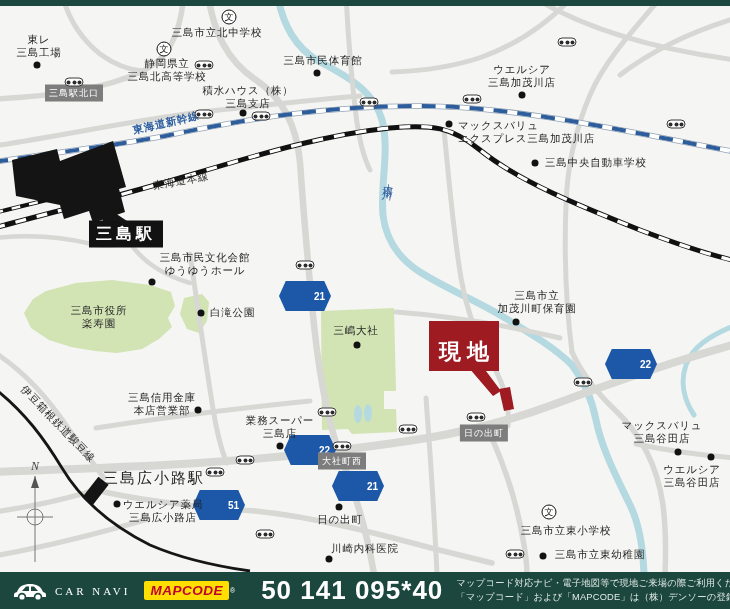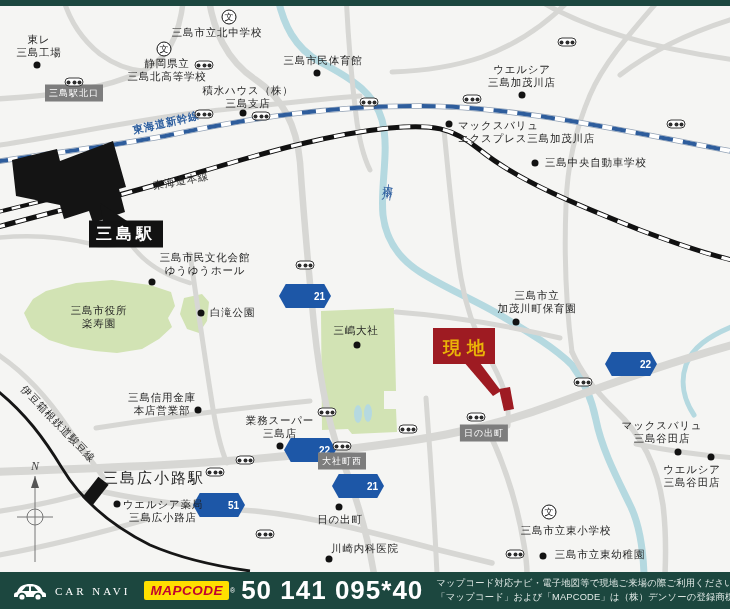--- a/index.html
+++ b/index.html
@@ -26,41 +26,41 @@
   .lbl.leftal{text-align:left;}
   .lbl.water{color:var(--watertext);}
   .lbl.bold{font-weight:bold;}
   .lbl.vert{writing-mode:vertical-rl;letter-spacing:3px;}
   .lbl.big{font-size:15px;font-weight:normal;letter-spacing:2px;}
   .lbl.compass{font-style:italic;font-size:12px;color:#444;letter-spacing:0;}
   .ibadge{background:var(--badge);color:#fff;font-size:9px;letter-spacing:1px;
        padding:2px 4px;white-space:nowrap;}
   .stationbox{background:#121212;color:#fff;font-size:16px;font-weight:bold;
        letter-spacing:4px;padding:3px 7px;white-space:nowrap;}
-  .genchi{background:var(--red);color:#eab308;font-size:18px;font-weight:bold;
-       letter-spacing:6px;padding:8px 4px 4px 10px;white-space:nowrap;}
+  .genchi{background:var(--red);color:#ffffff;font-size:22px;font-weight:bold;
+       letter-spacing:6px;padding:16px 4px 4px 10px;white-space:nowrap;}
   .shield{background:var(--shield);color:#fff;font-size:10px;font-weight:bold;
-       width:23px;height:24px;display:flex;align-items:center;justify-content:center;
+       width:23px;height:30px;display:flex;align-items:center;justify-content:center;
        font-family:"Liberation Sans",sans-serif;
        clip-path:polygon(13% 0,87% 0,100% 50%,87% 100%,13% 100%,0 50%);padding-left:29px;}
   .dot{width:7px;height:7px;background:#121212;border-radius:50%;}
   .signal{width:19px;height:9px;background:#fff;border:1.2px solid #3a3a3a;border-radius:5px;
        display:flex;align-items:center;justify-content:center;gap:1.5px;box-sizing:border-box;}
   .signal i{width:4px;height:4px;background:#2c2c2c;border-radius:50%;display:block;}
   .school{width:15px;height:15px;border:1.4px solid #111;border-radius:50%;background:#fff;
        color:#111;font-size:9px;display:flex;align-items:center;justify-content:center;box-sizing:border-box;}
   
   .footer{position:absolute;left:0;top:572px;width:730px;height:37px;background:var(--green);
        display:flex;align-items:center;z-index:40;font-family:"Liberation Sans",sans-serif;}
   .car{margin-left:13px;flex:none;}
   .carnavi{color:#fff;font-family:"Liberation Serif",serif;font-size:11px;letter-spacing:3px;margin-left:8px;white-space:nowrap;}
   .mapcode-logo{background:var(--yellow);color:var(--mapcodered);font-weight:bold;font-style:italic;
        font-size:13.5px;letter-spacing:0.5px;padding:2px 6px;margin-left:14px;border-radius:2px;white-space:nowrap;}
   .reg{color:#fff;font-size:7px;vertical-align:top;margin-left:1px;}
-  .code{color:#fff;font-size:26px;font-weight:bold;margin-left:6px;letter-spacing:1px;white-space:nowrap;
+  .code{color:#fff;font-size:26px;font-weight:bold;margin-left:26px;letter-spacing:1px;white-space:nowrap;
        font-family:"Liberation Sans",sans-serif;}
   .notes{margin-left:13px;line-height:1.5;}
   .notes span{display:block;color:#e3ebe8;font-size:9.3px;letter-spacing:0.2px;white-space:nowrap;}
 </style>
 </head>
 <body>
 
 <div class="frame" style="--green: #1c473f; --red: #9e1b22; --mapbg: #f5f5f3; --road: #d7d7d4; --park: #d2e3b4; --water: #b5d9e0; --watertext: #2b5d9e; --railblue: #2e5d9c; --shield: #1d57a7; --badge: #7d7d7d; --ink: #1f1f1f; --yellow: #ffdf00; --mapcodered: #c0022f;">
 
   <div class="map">

